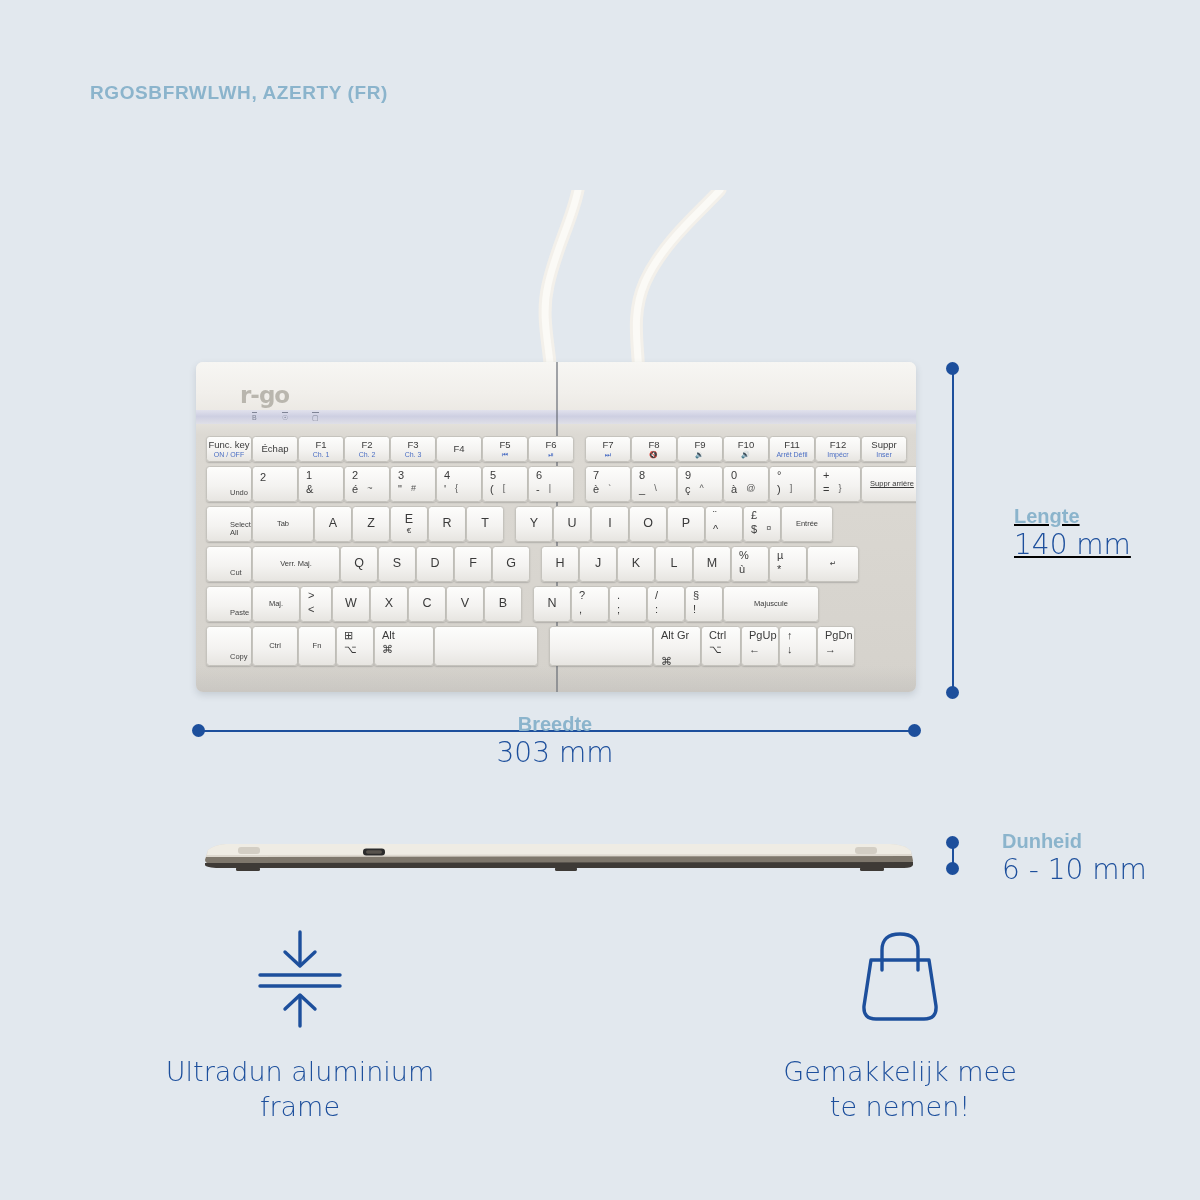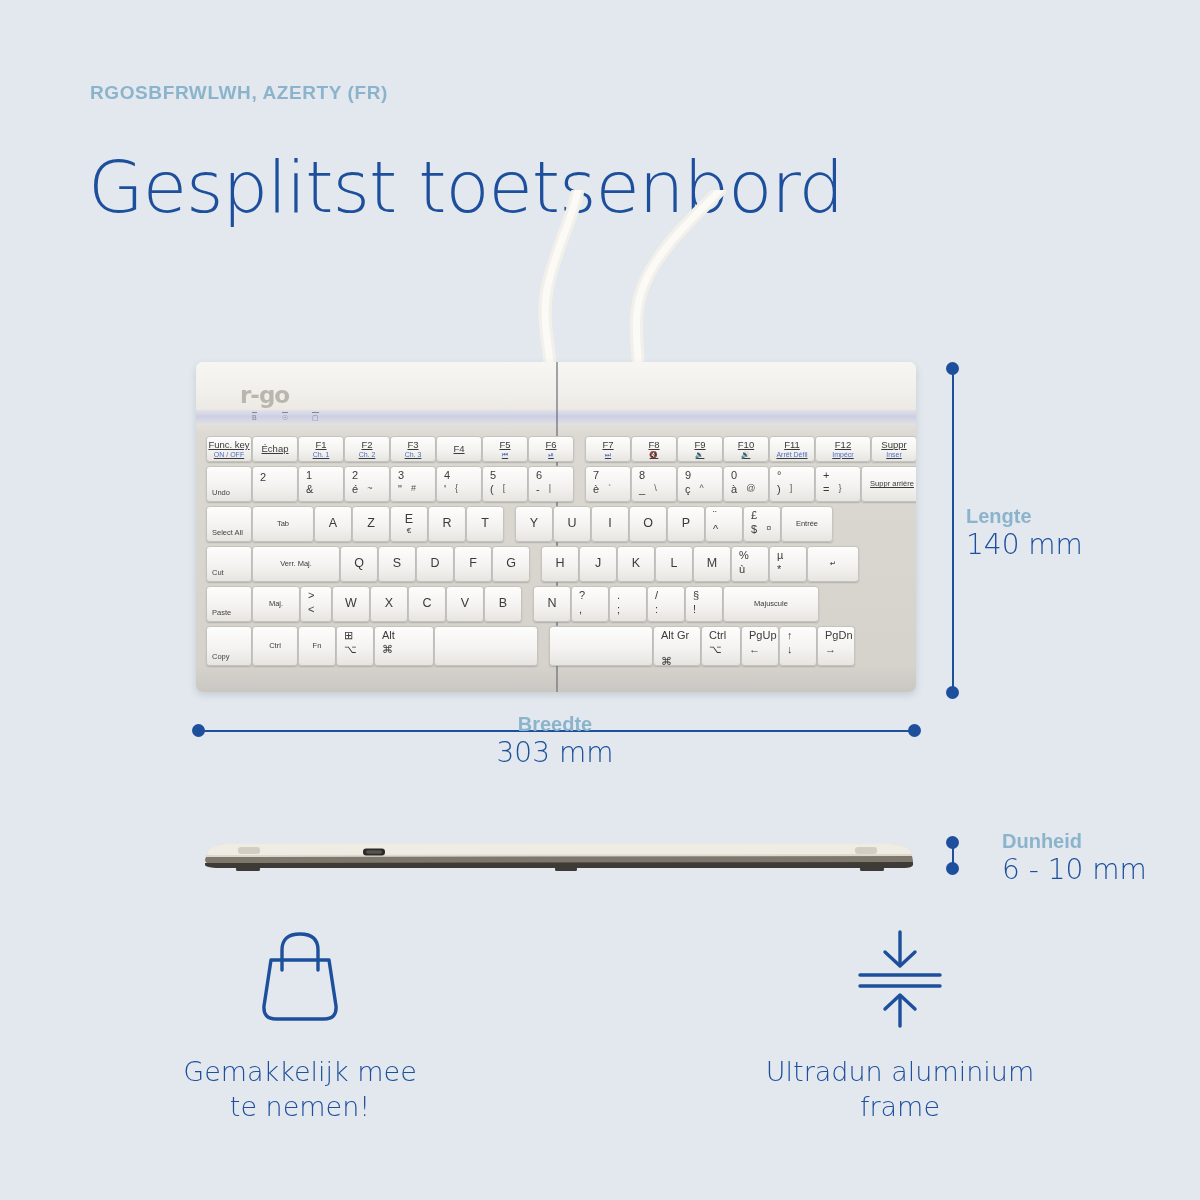--- a/index.html
+++ b/index.html
@@ -77,22 +77,22 @@
     color: #3a3a3a;
     font-size: 10px;
     line-height: 1.05;
     overflow: hidden;
     flex: none;
   }
   .key .k-main { font-size: 12.5px; }
   .key .k-top  { font-size: 9.5px; }
   .key .k-sub  { font-size: 7px; color: #4c6fc4; margin-top: 1px; }
   .key .k-small{ font-size: 7.5px; color: #3a3a3a; }
-  .key.macro { font-size: 7.5px; color: #444; align-items: flex-start; justify-content: flex-end; padding: 0 0 4px 5px; }
-  .key.fkey { justify-content: center; text-decoration: underline; }
+  .key.macro { font-size: 7.5px; color: #444; align-items: flex-start; justify-content: flex-end; padding: 0 0 4px 23px; }
+  .key.fkey { justify-content: center; }
 
   
   .key.dual { justify-content: flex-start; padding-top: 3px; }
   .key.dual .l-up { font-size: 11px; align-self: flex-start; margin-left: 7px; }
   .key.dual .l-dn { font-size: 11px; align-self: flex-start; margin-left: 7px; margin-top: 2px; display:flex; gap:9px; }
   .key.dual .l-dn i { font-style: normal; font-size: 9px; color: #555; }
 
   .gap { width: 11px; flex: none; }
 
   
@@ -115,21 +115,20 @@
     color: #1d4f9c; line-height: 1.28; font-family: "DejaVu Sans", sans-serif;
     white-space: pre-line;
   }
 </style>
 </head>
 <body>
 
 <div class="page">
 
   <div class="subtitle">RGOSBFRWLWH, AZERTY (FR)</div>
-  <div class="title">Gesplitst toetsenbord</div>
 
   <svg class="cables" viewBox="0 0 1200 190">
     <path d="M551 190 C551 160 540 130 548 95 C556 58 572 30 578 0" stroke="#f3f0ea" stroke-width="13" fill="none" stroke-linecap="round"></path>
     <path d="M551 190 C551 160 540 130 548 95 C556 58 572 30 578 0" stroke="#fbfaf6" stroke-width="7" fill="none" stroke-linecap="round"></path>
     <ellipse cx="551" cy="186" rx="11" ry="7" fill="#efece5"></ellipse>
     <path d="M639 190 C639 158 630 126 645 92 C663 52 700 22 720 0" stroke="#f3f0ea" stroke-width="13" fill="none" stroke-linecap="round"></path>
     <path d="M639 190 C639 158 630 126 645 92 C663 52 700 22 720 0" stroke="#fbfaf6" stroke-width="7" fill="none" stroke-linecap="round"></path>
     <ellipse cx="639" cy="186" rx="11" ry="7" fill="#efece5"></ellipse>
   </svg>
 
@@ -190,21 +189,21 @@
             <div class="k-sub">🔉</div>
           </div>
           <div class="key fkey" style="width: 46px; height: 26px;">
             <div class="k-top">F10</div>
             <div class="k-sub">🔊</div>
           </div>
           <div class="key fkey" style="width: 46px; height: 26px;">
             <div class="k-top">F11</div>
             <div class="k-sub">Arrêt Défil</div>
           </div>
-          <div class="key fkey" style="width: 56px; height: 26px;">
+          <div class="key fkey" style="width: 46px; height: 26px;">
             <div class="k-top">F12</div>
             <div class="k-sub">Impécr</div>
           </div>
           <div class="key fkey" style="width: 46px; height: 26px;">
             <div class="k-top">Suppr</div>
             <div class="k-sub">Inser</div>
           </div>
         </div>
         <div class="krow" style="top: 104px; left: 10px;">
           <div class="key macro" style="width: 46px; height: 36px;">Undo</div>
@@ -523,21 +522,21 @@
               <span>→</span>
             </div>
           </div>
         </div>
       </div>
   </div>
 
   <div class="dot" style="left:946px; top:362px;"></div>
   <div class="dim-line" style="left:951.5px; top:368px; width:2.6px; height:324px;"></div>
   <div class="dot" style="left:946px; top:686px;"></div>
-  <div class="dim-label" style="left:966px; top:505px;">
+  <div class="dim-label" style="left:1014px; top:505px;text-decoration:underline;">
     <div class="dl-name">Lengte</div>
     <div class="dl-val">140 mm</div>
   </div>
 
   <div class="dot" style="left:192px; top:724px;"></div>
   <div class="dim-line" style="left:198px; top:729.5px; width:716px; height:2.6px;"></div>
   <div class="dot" style="left:908px; top:724px;"></div>
   <div class="dim-label center" style="left:405px; top:713px; width:300px;">
     <div class="dl-name">Breedte</div>
     <div class="dl-val">303 mm</div>
@@ -559,43 +558,43 @@
 
   <div class="dot" style="left:946px; top:836px;"></div>
   <div class="dim-line" style="left:951.5px; top:842px; width:2.6px; height:26px;"></div>
   <div class="dot" style="left:946px; top:862px;"></div>
   <div class="dim-label" style="left:1002px; top:830px;">
     <div class="dl-name">Dunheid</div>
     <div class="dl-val">6 - 10 mm</div>
   </div>
 
   <div class="features">
-
-    <div class="feature">
-      <div class="f-icon">
-        <svg width="98" height="104" viewBox="0 0 98 104">
-          <path d="M20 33 L78 33 L85 79 Q86 92 73 92 L25 92 Q12 92 13 79 Z" fill="none" stroke="#1d4f9c" stroke-width="3.4" stroke-linejoin="round"></path>
-          <path d="M31 43 L31 23 Q31 7 49 7 Q67 7 67 23 L67 43" fill="none" stroke="#1d4f9c" stroke-width="3.4" stroke-linecap="round"></path>
-        </svg>
-      </div>
-      <div class="f-label">Gemakkelijk mee
-te nemen!</div>
-    </div>
 
     <div class="feature">
       <div class="f-icon">
         <svg width="106" height="106" viewBox="0 0 106 106">
           <line x1="53" y1="6" x2="53" y2="38" stroke="#1d4f9c" stroke-width="3.4" stroke-linecap="round"></line>
           <polyline points="38,26 53,40 68,26" fill="none" stroke="#1d4f9c" stroke-width="3.4" stroke-linecap="round" stroke-linejoin="round"></polyline>
           <line x1="13" y1="49" x2="93" y2="49" stroke="#1d4f9c" stroke-width="3.4" stroke-linecap="round"></line>
           <line x1="13" y1="60" x2="93" y2="60" stroke="#1d4f9c" stroke-width="3.4" stroke-linecap="round"></line>
           <line x1="53" y1="100" x2="53" y2="70" stroke="#1d4f9c" stroke-width="3.4" stroke-linecap="round"></line>
           <polyline points="38,83 53,69 68,83" fill="none" stroke="#1d4f9c" stroke-width="3.4" stroke-linecap="round" stroke-linejoin="round"></polyline>
         </svg>
       </div>
       <div class="f-label">Ultradun aluminium
 frame</div>
     </div>
 
+    <div class="feature">
+      <div class="f-icon">
+        <svg width="98" height="104" viewBox="0 0 98 104">
+          <path d="M20 33 L78 33 L85 79 Q86 92 73 92 L25 92 Q12 92 13 79 Z" fill="none" stroke="#1d4f9c" stroke-width="3.4" stroke-linejoin="round"></path>
+          <path d="M31 43 L31 23 Q31 7 49 7 Q67 7 67 23 L67 43" fill="none" stroke="#1d4f9c" stroke-width="3.4" stroke-linecap="round"></path>
+        </svg>
+      </div>
+      <div class="f-label">Gemakkelijk mee
+te nemen!</div>
+    </div>
+
 
   </div>
 
 </div>
 
 </body></html>

